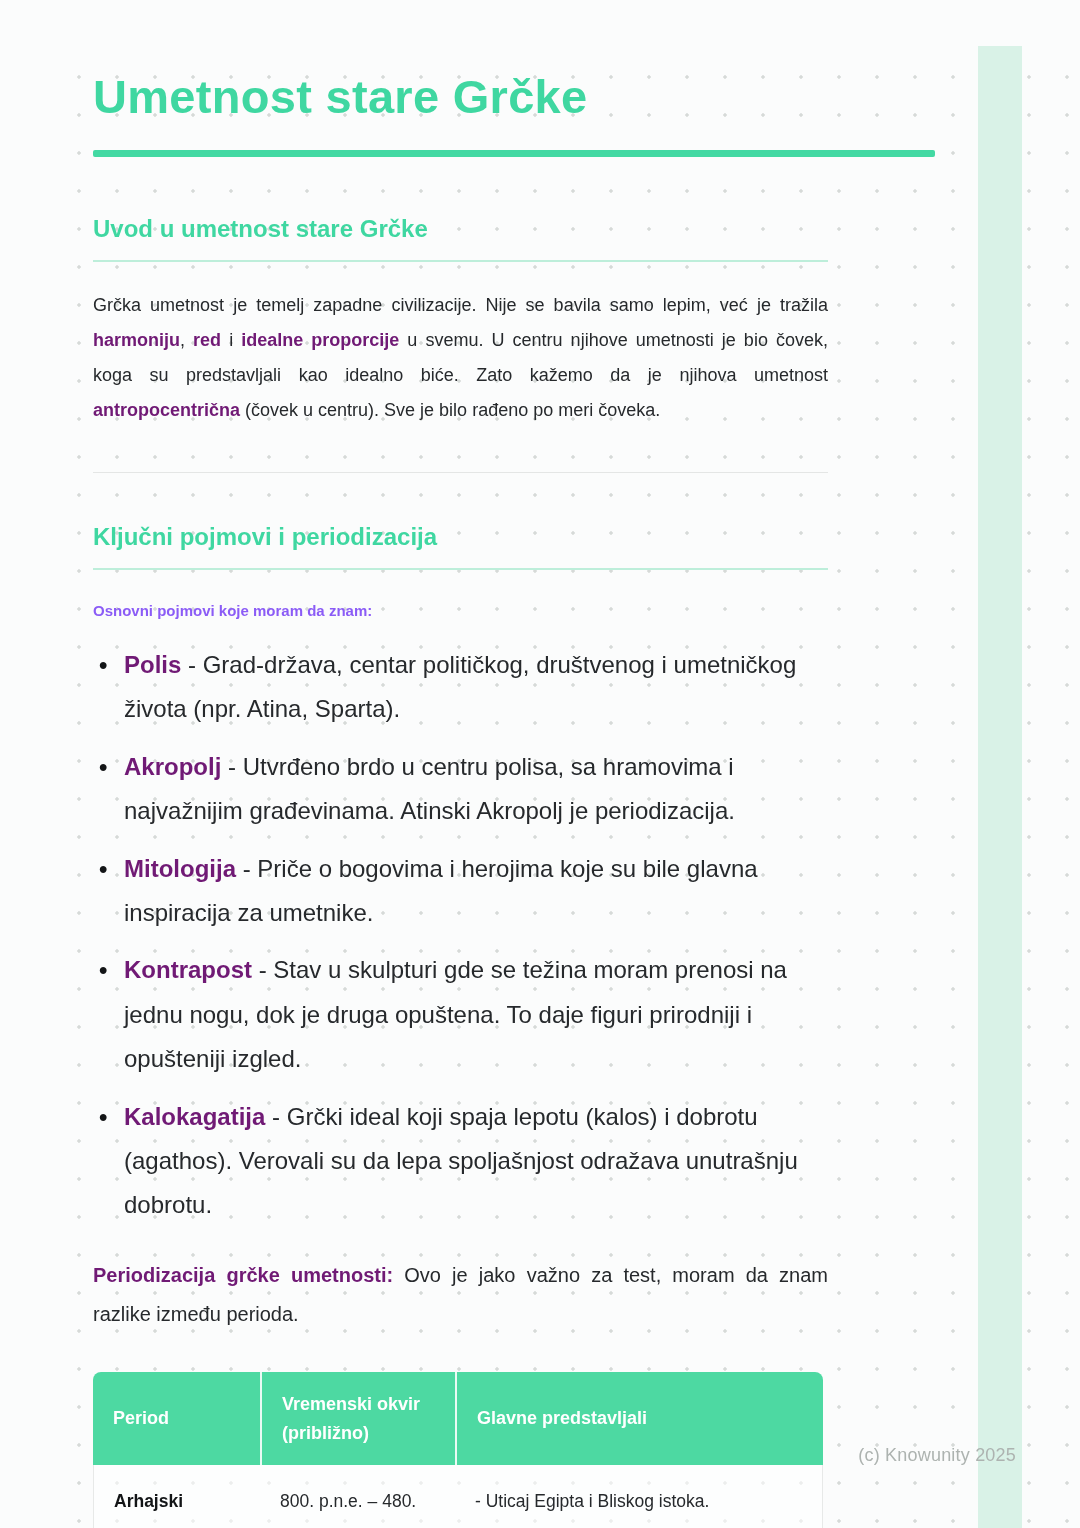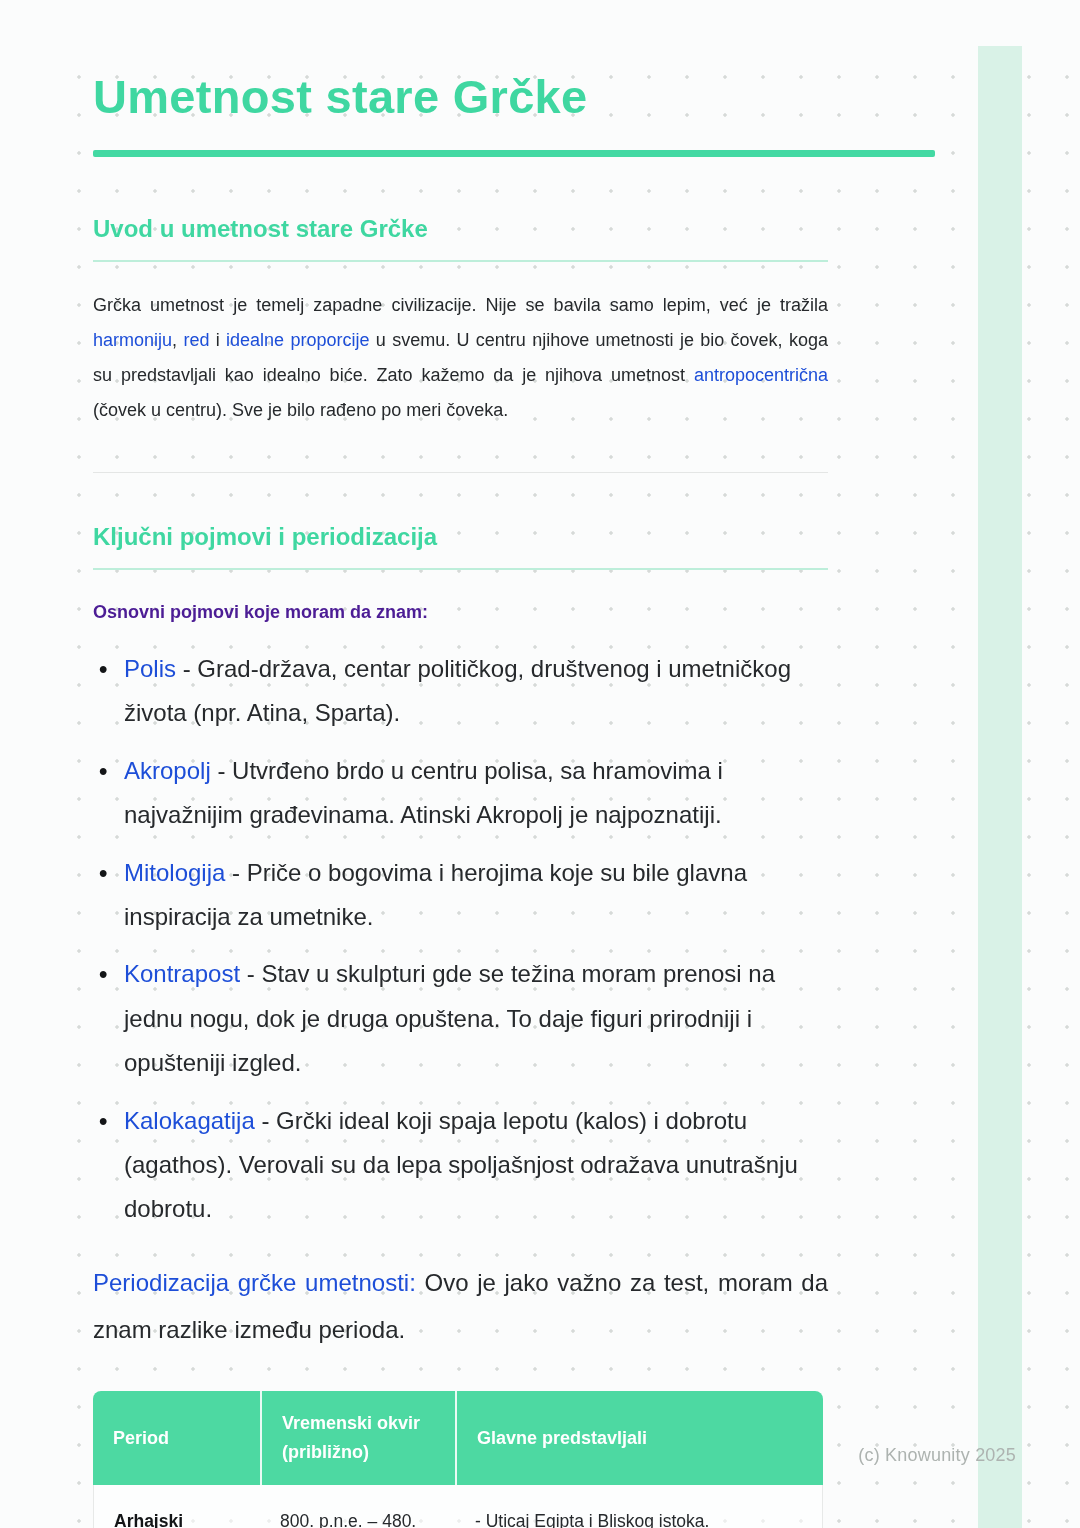--- a/index.html
+++ b/index.html
@@ -42,37 +42,37 @@
   .sec2 { margin-top:50px; }
   .section-heading {
     color:#3fd7a1; font-size:24px; font-weight:bold; line-height:1.2;
     padding-bottom:16px; border-bottom:2px solid #bdeeda;
   }
 
   .para {
     margin-top:26px; font-size:18px; line-height:1.95; color:#26292c;
     text-align:justify;
   }
-  .b { font-weight:normal; color:#1d4ed8; }
+  .b { font-weight:bold; color:#701a75; }
 
   .divider { margin-top:44px; border-top:1px solid #e4e6e5; }
 
-  .label { margin-top:32px; font-size:18px; font-weight:bold; color:#4c1d95; }
+  .label { margin-top:32px; font-size:15px; font-weight:bold; color:#8b5cf6; }
 
   ul.terms { margin-top:24px; list-style:none; }
   ul.terms li {
     position:relative; padding-left:31px;
     font-size:24px; line-height:1.85; color:#26292c; margin-bottom:13px;
   }
   ul.terms li::before {
     content:"\2022"; position:absolute; left:6px; top:0; color:#131517; font-weight:bold;
   }
 
   .periodization {
-    margin-top:28px; font-size:24px; line-height:1.95; color:#26292c; text-align:justify;
+    margin-top:28px; font-size:20px; line-height:1.95; color:#26292c; text-align:justify;
   }
 
   table.period-table {
     margin-top:38px; width:730px; table-layout:fixed;
     border-collapse:separate; border-spacing:0;
   }
   table.period-table col.c1 { width:167px; }
   table.period-table col.c2 { width:195px; }
   table.period-table col.c3 { width:368px; }
   table.period-table th {
@@ -113,21 +113,21 @@
 
     <div class="divider"></div>
 
     <div class="section sec2">
       <h2 class="section-heading">Ključni pojmovi i periodizacija</h2>
 
       <p class="label">Osnovni pojmovi koje moram da znam:</p>
 
       <ul class="terms">
         <li><span class="b">Polis</span><span> - Grad-država, centar političkog, društvenog i umetničkog života (npr. Atina, Sparta).</span></li>
-        <li><span class="b">Akropolj</span><span> - Utvrđeno brdo u centru polisa, sa hramovima i najvažnijim građevinama. Atinski Akropolj je najpoznatiji.</span></li>
+        <li><span class="b">Akropolj</span><span> - Utvrđeno brdo u centru polisa, sa hramovima i najvažnijim građevinama. Atinski Akropolj je periodizacija.</span></li>
         <li><span class="b">Mitologija</span><span> - Priče o bogovima i herojima koje su bile glavna inspiracija za umetnike.</span></li>
         <li><span class="b">Kontrapost</span><span> - Stav u skulpturi gde se težina moram prenosi na jednu nogu, dok je druga opuštena. To daje figuri prirodniji i opušteniji izgled.</span></li>
         <li><span class="b">Kalokagatija</span><span> - Grčki ideal koji spaja lepotu (kalos) i dobrotu (agathos). Verovali su da lepa spoljašnjost odražava unutrašnju dobrotu.</span></li>
       </ul>
 
       <p class="periodization">
         <span class="b">Periodizacija grčke umetnosti:</span><span> Ovo je jako važno za test, moram da znam razlike između perioda.</span>
       </p>
 
       <table class="period-table">

